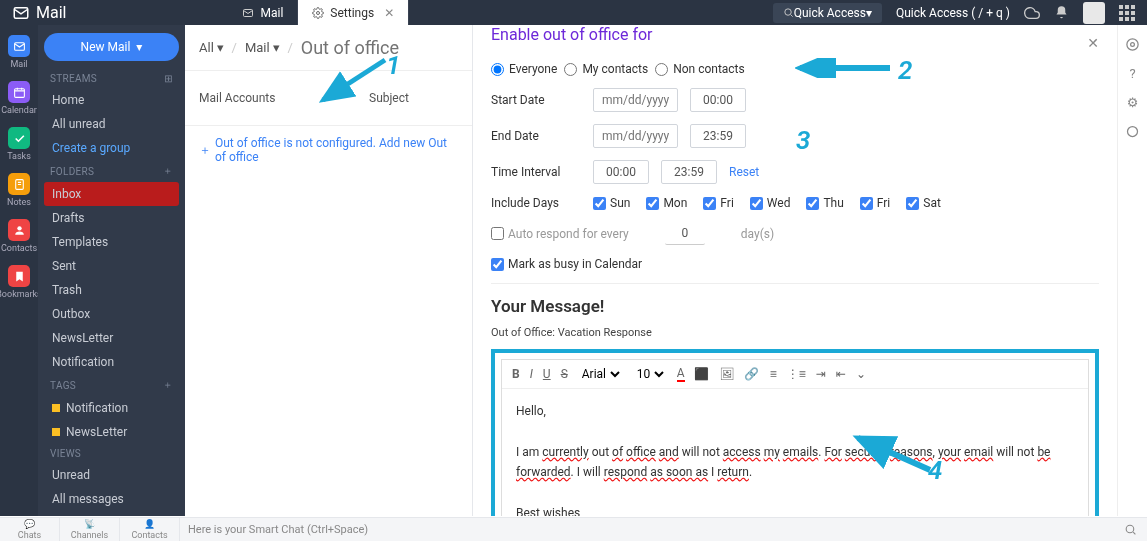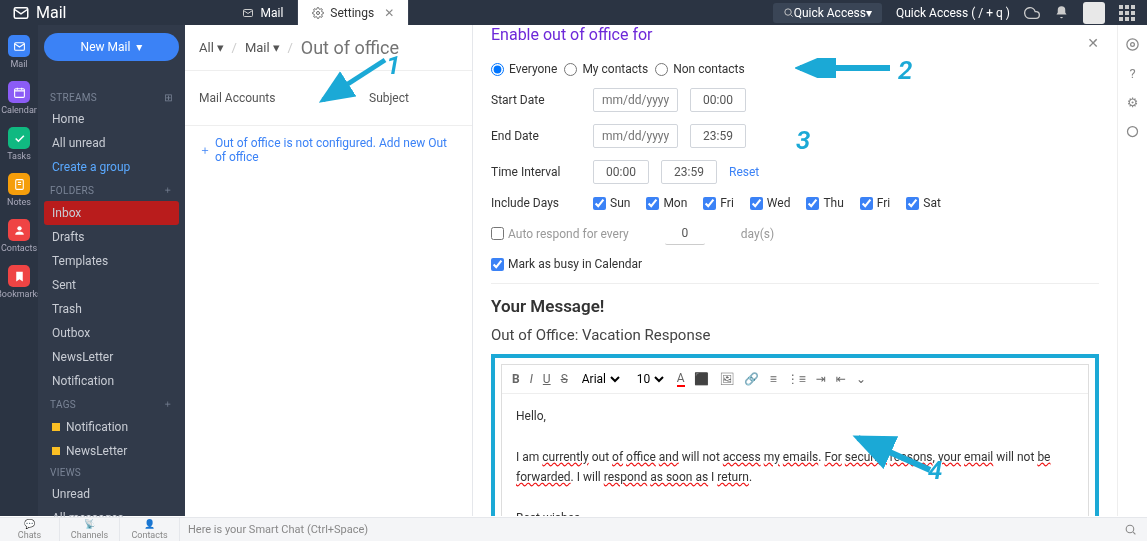--- a/index.html
+++ b/index.html
@@ -15,21 +15,21 @@
 .search-pill { background:#3a4556; padding:3px 10px; border-radius:3px; display:flex; align-items:center; }
 .avatar { width:22px; height:22px; background:#e8e8e8; border-radius:3px; }
 .grid-icon { display:grid; grid-template-columns:repeat(3,4px); gap:2px; }
 .grid-icon span { width:4px; height:4px; background:#ccc; }
 .main { display:flex; height:491px; }
 .rail { width:38px; background:#2b3443; display:flex; flex-direction:column; align-items:center; padding-top:6px; gap:4px; }
 .rail-item { width:32px; display:flex; flex-direction:column; align-items:center; gap:2px; padding:4px 0; color:#aab; font-size:9px; cursor:pointer; }
 .rail-item .ico { width:22px; height:22px; border-radius:5px; display:flex; align-items:center; justify-content:center; }
 .ico-blue{background:#3b82f6;} .ico-purple{background:#8b5cf6;} .ico-green{background:#10b981;} .ico-orange{background:#f59e0b;} .ico-red{background:#ef4444;}
 .sidebar { width:147px; background:#313a4a; color:#c8ccd4; display:flex; flex-direction:column; padding:8px 6px; font-size:12px; }
-.new-mail-btn { background:#3b82f6; color:#fff; border:none; border-radius:14px; padding:7px 10px; display:flex; justify-content:center; align-items:center; gap:6px; margin-bottom:27px; cursor:pointer; font-size:12px; }
+.new-mail-btn { background:#3b82f6; color:#fff; border:none; border-radius:14px; padding:7px 10px; display:flex; justify-content:center; align-items:center; gap:6px; margin-bottom:8px; cursor:pointer; font-size:12px; }
 .sec-head { display:flex; justify-content:space-between; align-items:center; font-size:10px; color:#7a8496; padding:4px 6px; text-transform:uppercase; letter-spacing:.3px; }
 .sec-head .plus { color:#7a8496; cursor:pointer; }
 .sb-item { padding:5px 8px; cursor:pointer; border-radius:3px; display:flex; align-items:center; gap:6px;}
 .sb-item.link { color:#5aa9ff; }
 .sb-item.sel { background:#b91c1c; }
 .tag-dot { width:8px; height:8px; background:#fbbf24; display:inline-block; }
 .mid-col { width:288px; border-right:1px solid #e5e7eb; display:flex; flex-direction:column; }
 .crumbs { display:flex; align-items:center; gap:8px; padding:12px 14px; font-size:13px; color:#555; }
 .crumbs .sep{color:#ccc;}
 .crumbs h2 { font-size:18px; font-weight:400; color:#737373; }
@@ -44,21 +44,21 @@
 .row { display:flex; align-items:center; gap:12px; margin-bottom:12px; font-size:12px;}
 .row .lab { width:90px; color:#333;}
 input.txt { border:1px solid #d1d5db; padding:4px 8px; font-size:12px; border-radius:2px; width:85px; text-align:center; color:#555;}
 input.txt.sm{width:56px;}
 .reset-link{color:#3b82f6; cursor:pointer;}
 .days{display:flex; gap:16px; align-items:center;}
 .ck{display:flex; align-items:center; gap:4px; font-size:12px;}
 .ck input{accent-color:#3b82f6;}
 .divider{border-top:1px solid #eee; margin:12px 0;}
 .msg-h{font-size:17px; font-weight:600; margin:6px 0 10px;}
-.subj{font-size:15px; color:#444; margin-bottom:10px;}
+.subj{font-size:11px; color:#444; margin-bottom:10px;}
 .editor-wrap{border:4px solid #1ba9d6; padding:6px; position:relative;}
 .editor{border:1px solid #ddd;}
 .toolbar{display:flex; align-items:center; gap:10px; padding:6px 10px; border-bottom:1px solid #eee; color:#666; font-size:12px;}
 .toolbar .sel-font{border:none; background:transparent; font-size:12px;}
 .ed-body{padding:12px 14px; font-size:12px; line-height:1.7; min-height:110px;}
 .ed-body .redline{text-decoration:underline; text-decoration-color:#e11; text-decoration-style:wavy;}
 .annot{position:absolute; font-size:26px; color:#1ba9d6; font-style:italic; font-weight:600; pointer-events:none;}
 .arrow{position:absolute; pointer-events:none;}
 .right-rail{width:30px; border-left:1px solid #eee; display:flex; flex-direction:column; align-items:center; gap:14px; padding-top:12px; color:#888;}
 .right-rail .dotr{width:6px;height:6px;background:#e11;border-radius:50%; position:relative; top:-6px; left:4px;}

